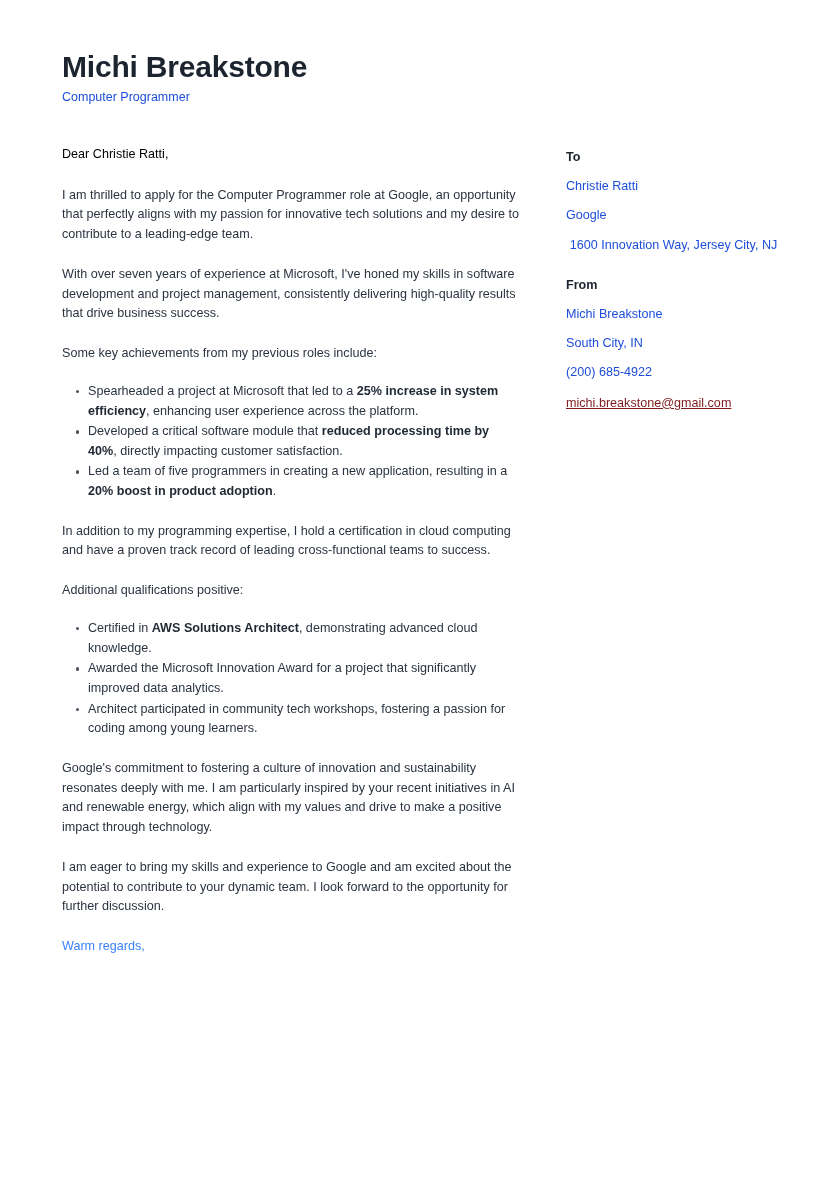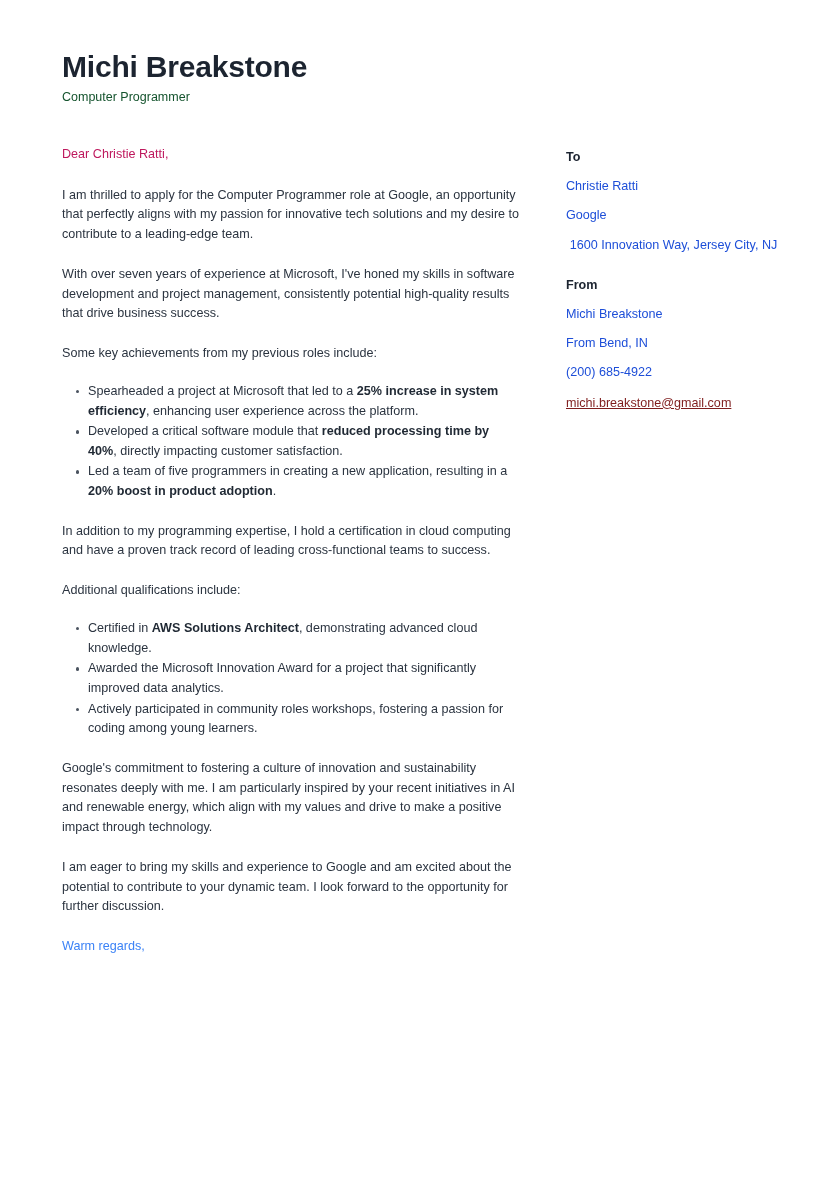--- a/index.html
+++ b/index.html
@@ -33,21 +33,21 @@
     font-size: 30px;
     font-weight: 700;
     color: #1c2430;
     letter-spacing: -0.2px;
     line-height: 1.1;
     margin: 0;
   }
   .job-title {
     font-size: 12.5px;
     font-weight: 400;
-    color: #14532d;
+    color: #1d4ed8;
     margin: 7px 0 0 0;
     line-height: 1.2;
   }
 
   
   .body-col {
     position: absolute;
     left: 62px;
     top: 145px;
     width: 460px;
@@ -56,21 +56,21 @@
     position: absolute;
     left: 566px;
     top: 150px;
     width: 215px;
   }
 
   
   .salutation {
     font-size: 12.6px;
     line-height: 1.55;
-    color: #be185d;
+    color: #000000;
     margin: 0 0 21px 0;
   }
   .para {
     font-size: 12.6px;
     line-height: 1.57;
     color: #2b3440;
     margin: 0 0 20px 0;
   }
   .para.tight {
     margin-bottom: 18px;
@@ -148,49 +148,49 @@
     <h1 class="name">Michi Breakstone</h1>
     <div class="job-title">Computer Programmer</div>
   </div>
 
   <div class="body-col">
 
     <p class="salutation">Dear Christie Ratti,</p>
 
     <p class="para">I am thrilled to apply for the Computer Programmer role at Google, an opportunity that perfectly aligns with my passion for innovative tech solutions and my desire to contribute to a leading-edge team.</p>
 
-    <p class="para">With over seven years of experience at Microsoft, I've honed my skills in software development and project management, consistently potential high-quality results that drive business success.</p>
+    <p class="para">With over seven years of experience at Microsoft, I've honed my skills in software development and project management, consistently delivering high-quality results that drive business success.</p>
 
     <p class="para tight">Some key achievements from my previous roles include:</p>
 
     <ul class="bullets">
       <li>
         <span>Spearheaded a project at Microsoft that led to a </span><b>25% increase in system efficiency</b><span>, enhancing user experience across the platform.</span>
       </li>
       <li>
         <span>Developed a critical software module that </span><b>reduced processing time by 40%</b><span>, directly impacting customer satisfaction.</span>
       </li>
       <li>
         <span>Led a team of five programmers in creating a new application, resulting in a </span><b>20% boost in product adoption</b><span>.</span>
       </li>
     </ul>
 
     <p class="para">In addition to my programming expertise, I hold a certification in cloud computing and have a proven track record of leading cross-functional teams to success.</p>
 
-    <p class="para tight">Additional qualifications include:</p>
+    <p class="para tight">Additional qualifications positive:</p>
 
     <ul class="bullets">
       <li>
         <span>Certified in </span><b>AWS Solutions Architect</b><span>, demonstrating advanced cloud knowledge.</span>
       </li>
       <li>
         <span>Awarded the Microsoft Innovation Award for a project that significantly improved data analytics.</span><b></b><span></span>
       </li>
       <li>
-        <span>Actively participated in community roles workshops, fostering a passion for coding among young learners.</span><b></b><span></span>
+        <span>Architect participated in community tech workshops, fostering a passion for coding among young learners.</span><b></b><span></span>
       </li>
     </ul>
 
     <p class="para">Google's commitment to fostering a culture of innovation and sustainability resonates deeply with me. I am particularly inspired by your recent initiatives in AI and renewable energy, which align with my values and drive to make a positive impact through technology.</p>
 
     <p class="para">I am eager to bring my skills and experience to Google and am excited about the potential to contribute to your dynamic team. I look forward to the opportunity for further discussion.</p>
 
     <p class="closing">Warm regards,</p>
   </div>
 
@@ -199,20 +199,20 @@
     <div class="side-block">
       <div class="side-heading">To</div>
       <div class="side-line">Christie Ratti</div>
       <div class="side-line">Google</div>
       <div class="side-line">1600 Innovation Way, Jersey City, NJ</div>
     </div>
 
     <div class="side-block">
       <div class="side-heading">From</div>
       <div class="side-line">Michi Breakstone</div>
-      <div class="side-line">From Bend, IN</div>
+      <div class="side-line">South City, IN</div>
       <div class="side-line">(200) 685-4922</div>
       <a class="email-link" href="#">michi.breakstone@gmail.com</a>
     </div>
 
   </div>
 
 </div>
 
 </body></html>

